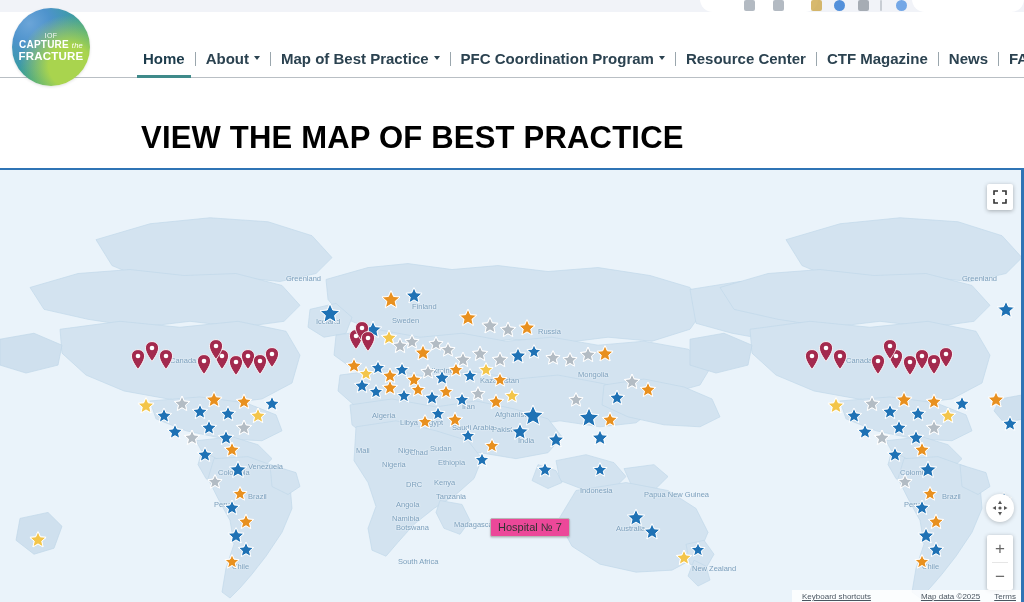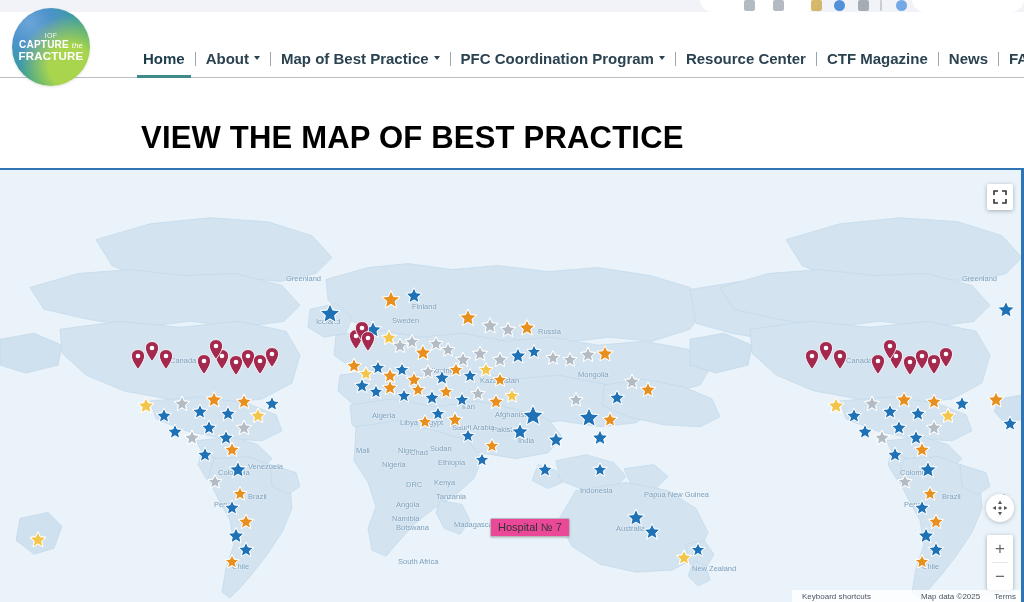--- a/index.html
+++ b/index.html
@@ -190,20 +190,21 @@
   .zoom-divider { height: 1px; background: #e6e6e6; margin: 0 5px; }
 
   .map-footer {
     position: absolute; right: 0; bottom: 0;
     display: flex; align-items: center; gap: 14px;
     padding: 2px 8px 1px 10px;
     font-size: 8px; color: #4a5560;
     background: rgba(255,255,255,.82);
     white-space: nowrap;
     z-index: 26;
+    text-decoration: underline;
   }
   .map-footer span { cursor: pointer; }
   .map-footer span.static { cursor: default; padding-left: 36px; }
 </style>
 </head>
 <body>
 
 <div class="browser-chrome">
   <div class="chrome-pill a"></div>
   <div class="chrome-pill b"></div>

